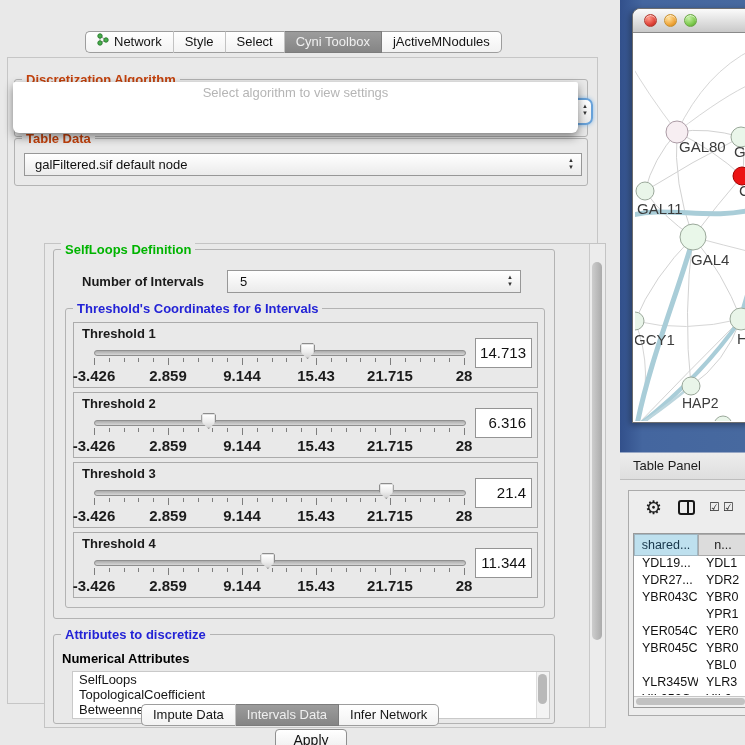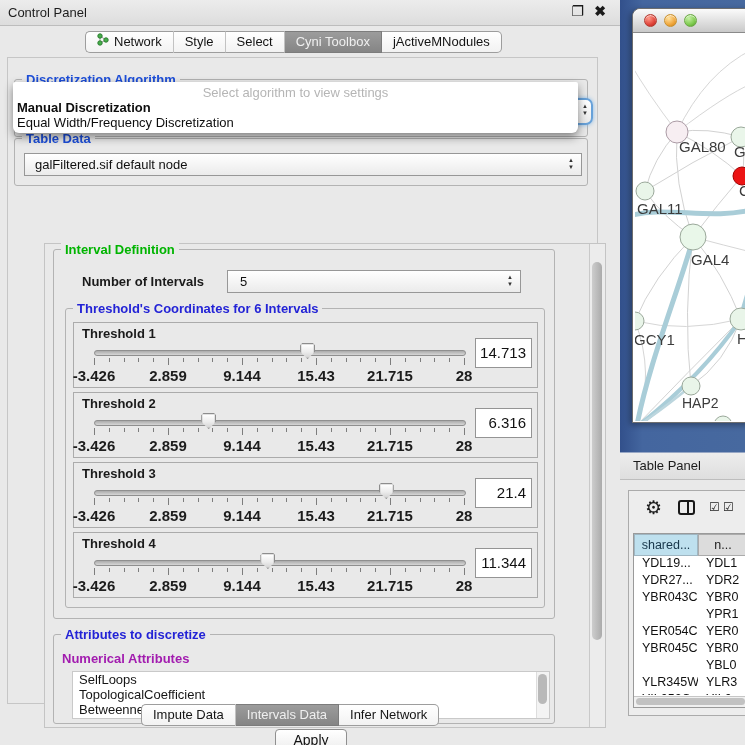--- a/index.html
+++ b/index.html
@@ -14,21 +14,21 @@
   
   .segbar{position:absolute;display:flex;}
   .seg{height:20px;line-height:20px;padding:0 11px;font-size:13px;color:#141414;
        background:linear-gradient(#ffffff,#f2f2f2);border-top:1px solid #9d9d9d;border-bottom:1px solid #9d9d9d;
        border-right:1px solid #c2c2c2;display:flex;align-items:center;gap:5px;white-space:nowrap;}
   .seg:first-child{border-left:1px solid #9d9d9d;border-radius:5px 0 0 5px;}
   .seg:last-child{border-right:1px solid #9d9d9d;border-radius:0 5px 5px 0;}
   .seg.sel{background:linear-gradient(#9c9c9c,#858585);color:#efefef;border-color:#7c7c7c;}
   
   .grp{position:absolute;border:1px solid #b3b3b3;border-radius:3px;}
-  .grp>.lg{position:absolute;top:-8px;left:7px;background:#e9e9e9;padding:0 4px;font-size:13px;font-weight:bold;color:#1d4ed8;line-height:15px;white-space:nowrap;}
+  .grp>.lg{position:absolute;top:-8px;left:7px;background:#e9e9e9;padding:0 4px;font-size:13px;font-weight:bold;color:#c2410c;line-height:15px;white-space:nowrap;}
   .lg.green{color:#00b400;}
   .lg.blue{color:#2323d6;}
   
   .combo{position:absolute;background:linear-gradient(#ffffff,#ebebeb);border:1px solid #979797;border-radius:0;font-size:13px;color:#101010;}
   .combo .tx{position:absolute;left:10px;top:3px;white-space:nowrap;}
   .combo .st{position:absolute;right:5px;top:3px;width:10px;font-size:6px;line-height:7px;color:#333;text-align:center;}
   
   #popup{position:absolute;left:13px;top:82px;width:565px;height:51px;background:#ffffff;z-index:30;
          border-radius:2px 2px 6px 6px;box-shadow:0 4px 10px rgba(0,0,0,.45);}
   #popup .ph{font-size:13px;color:#b5b5b5;text-align:center;padding-top:3px;height:15px;}
@@ -45,21 +45,21 @@
   .tblock{position:absolute;left:7px;width:463px;height:64px;border:1px solid #ababab;background:#e9e9e9;}
   .tlabel{position:absolute;left:8px;top:3px;font-size:13px;font-weight:bold;color:#1a1a1a;}
   .track{position:absolute;left:20px;top:27px;width:370px;height:4px;background:linear-gradient(#ababab,#d6d6d6);border:1px solid #8f8f8f;border-radius:3px;}
   .thumb{position:absolute;top:20px;width:15px;height:16px;background:linear-gradient(#ffffff 10%,#ececec 55%,#cfcfcf);
          clip-path:polygon(14% 0,86% 0,100% 14%,100% 55%,50% 100%,0 55%,0 14%);box-shadow:inset 0 0 0 1.2px #8d8d8d;}
   .tick{position:absolute;width:1px;background:#7d7d7d;}
   .tlab{position:absolute;top:44px;font-size:15px;font-weight:bold;color:#1c1c1c;transform:translateX(-50%);white-space:nowrap;}
   .vbox{position:absolute;right:5px;top:15px;width:50px;height:28px;background:#fff;border:1px solid #949494;
         font-size:15px;color:#111;text-align:right;line-height:28px;padding-right:5px;}
   
-  #attr-sub{position:absolute;left:8px;top:16px;font-size:13px;font-weight:bold;color:#a21caf;}
+  #attr-sub{position:absolute;left:8px;top:16px;font-size:13px;font-weight:bold;color:#000000;}
   #attr-list{position:absolute;left:18px;top:36px;width:476px;height:46px;background:#fff;border:1px solid #c9c9c9;overflow:hidden;}
   .attr-item{font-size:13px;color:#151515;padding-left:6px;height:15px;line-height:15px;white-space:nowrap;}
   #attr-scroll{position:absolute;right:0;top:0;width:12px;height:100%;background:#f3f3f3;border-left:1px solid #ddd;}
   #attr-thumb{position:absolute;left:1px;top:2px;width:9px;height:30px;border-radius:5px;background:#b9b9b9;}
   
   #apply{position:absolute;left:267px;top:671px;width:70px;height:21px;background:linear-gradient(#ffffff,#ededed);
          border:1px solid #8f8f8f;border-radius:4px;font-size:14px;color:#111;text-align:center;line-height:20px;}
   
   #right{position:absolute;left:620px;top:0;width:125px;height:745px;overflow:hidden;background:#e9e9e9;}
   #desktop{position:absolute;left:0;top:0;width:125px;height:452px;background:linear-gradient(90deg,#32508b,#44669f 18%,#47699f);}
@@ -88,25 +88,20 @@
   .tcell{overflow:hidden;white-space:nowrap;padding-left:8px;box-sizing:border-box;}
   #hscroll{position:absolute;left:0;bottom:0;width:100%;height:10px;background:#f0f0f0;border-top:1px solid #c6c6c6;}
   #hthumb{position:absolute;left:2px;top:1px;width:96%;height:7px;border-radius:4px;background:#c2c2c2;}
 </style>
 </head>
 <body>
 
 <div id="stage">
 
   <div id="cp">
-    <div id="cp-titlebar">
-      <span id="cp-title">Control Panel</span>
-      <span class="tb-ico" style="right:36px;">❐</span>
-      <span class="tb-ico" style="right:14px;font-weight:bold;">✖</span>
-    </div>
 
     <div id="top-tabs" class="segbar" style="left:85px;top:31px;">
         <span class="seg">
           <span><svg width="12" height="13" viewBox="0 0 12 13">
               <line x1="3" y1="3" x2="9" y2="7" stroke="#9a9a9a"></line>
               <line x1="3" y1="3" x2="3" y2="10" stroke="#9a9a9a"></line>
               <line x1="3" y1="10" x2="9" y2="7" stroke="#9a9a9a"></line>
               <circle cx="3" cy="3" r="2.2" fill="#47b04b" stroke="#2e7d32"></circle>
               <circle cx="3" cy="10" r="2.2" fill="#47b04b" stroke="#2e7d32"></circle>
               <circle cx="9" cy="7" r="2.2" fill="#47b04b" stroke="#2e7d32"></circle>
@@ -137,21 +132,21 @@
         <span class="lg">Table Data</span>
         <div class="combo" style="left:9px;top:14px;width:556px;height:21px;">
           <span class="tx">galFiltered.sif default node</span>
           <span class="st">▲<br>▼</span>
         </div>
       </div>
 
       <div id="scrollpane">
 
         <div class="grp" style="left:8px;top:5px;width:500px;height:368px;">
-          <span class="lg green">Interval Definition</span>
+          <span class="lg green">SelfLoops Definition</span>
           <span style="position:absolute;left:28px;top:24px;font-size:13px;font-weight:bold;color:#1a1a1a;">Number of Intervals</span>
           <div class="combo" style="left:173px;top:20px;width:292px;height:21px;">
             <span class="tx" style="left:12px;">5</span>
             <span class="st">▲<br>▼</span>
           </div>
 
           <div id="thresholds" class="grp" style="left:11px;top:58px;width:478px;height:298px;">
             <span class="lg blue">Threshold's Coordinates for 6 Intervals</span>
           <div class="tblock" style="top: 13px;">
                 <div class="tlabel">Threshold 1</div>
@@ -327,24 +322,20 @@
       </div>
 
       <div id="apply">Apply</div>
     </div>
 
     <div id="combo-tip">
         <span class="st">▲<br>▼</span>
       </div>
     <div id="popup">
       <div class="ph">Select algorithm to view settings</div>
-      <div id="popup-options">
-          <div class="popt first">Manual Discretization</div>
-          <div class="popt">Equal Width/Frequency Discretization</div>
-        </div>
     </div>
 
     <div id="bottom-tabs" class="segbar" style="left:141px;top:704px;text-align:right;">
         <span class="seg">
           <span>Impute Data</span>
         </span>
         <span class="seg sel">
           <span>Intervals Data</span>
         </span>
         <span class="seg">

